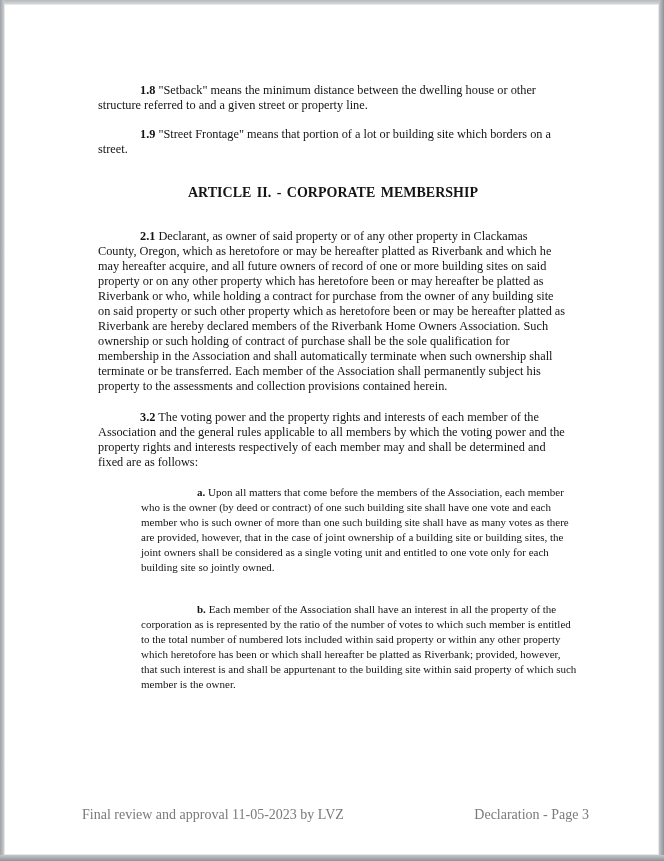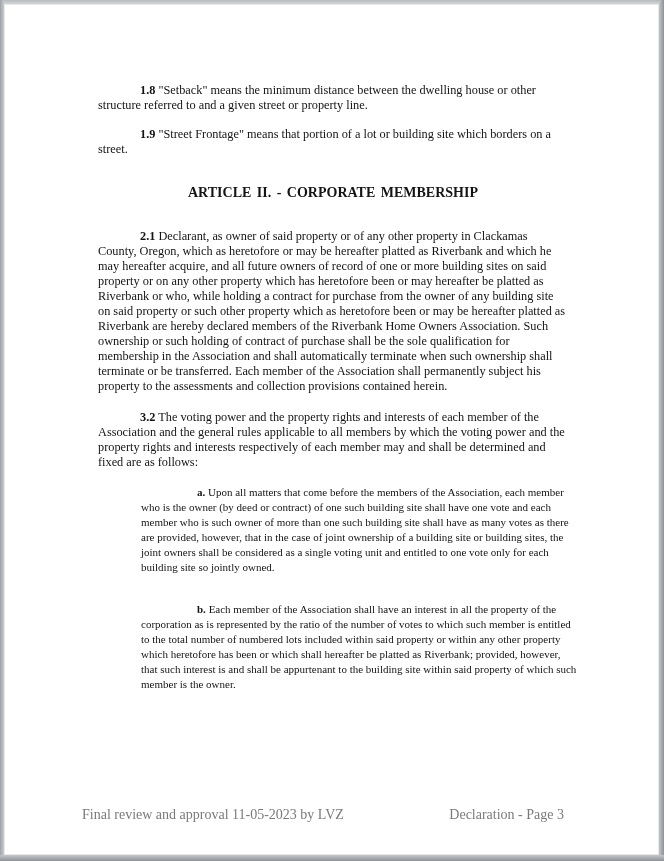--- a/index.html
+++ b/index.html
@@ -87,13 +87,13 @@
 
 <div class="body-text" style="top:410px;">
   <p class="para"><span class="num">3.2</span><span> The voting power and the property rights and interests of each member of the Association and the general rules applicable to all members by which the voting power and the property rights and interests respectively of each member may and shall be determined and fixed  are as follows:</span></p>
 </div>
 
 <p class="sub" style="top:485px;"><span class="num">a.</span><span>  Upon all matters that come before the members  of the Association, each member  who is the owner (by deed or contract) of one such building site shall have one vote and each member who is such owner of more  than one such building site shall have as many votes as there are provided, however, that in the case of joint ownership of a building site or building sites, the joint owners shall be considered as a single voting unit and entitled to one vote only for each building site so jointly owned.</span></p>
 
 <p class="sub" style="top:602px;"><span class="num">b.</span><span>  Each member  of the Association shall have an interest in all the property of the corporation as is represented by the ratio of the number of votes to which such member is entitled to the total number of numbered lots included within said property or within any other property which heretofore has been or which shall hereafter be platted as Riverbank; provided, however, that such interest is and shall be appurtenant to the building site within said property of which such member is the owner.</span></p>
 
 <div class="footer" style="left:82px;">Final review and approval 11-05-2023 by LVZ</div>
-<div class="footer" style="right:100px;">Declaration - Page 3</div>
+<div class="footer" style="right:75px;">Declaration - Page 3</div>
 
 </body></html>

